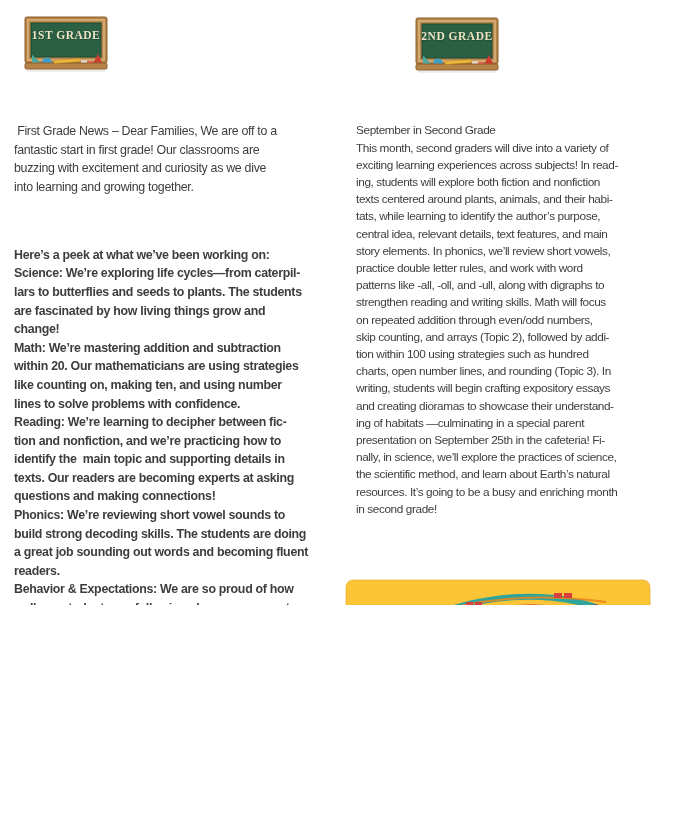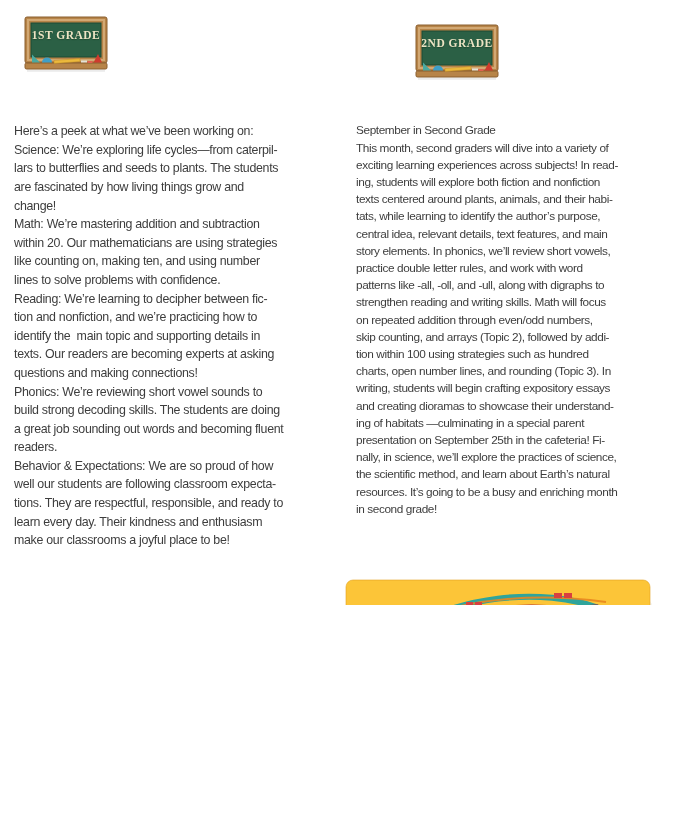--- a/index.html
+++ b/index.html
@@ -6,21 +6,21 @@
   #page{position:relative;width:697px;height:605px;background:#ffffff;overflow:hidden;
         font-family:"Liberation Sans",sans-serif;}
 
   
   .grade-board{position:absolute;width:84px;height:58px;}
   .grade-board svg{position:absolute;left:0;top:0;}
   .grade-board .label{position:absolute;left:0;right:0;top:13px;text-align:center;
         font-family:"Liberation Serif",serif;font-weight:bold;font-size:11.5px;
         letter-spacing:0.5px;color:#ece4c4;text-shadow:0 1px 1px #14382080;}
   #board-left{left:24px;top:16px;}
-  #board-right{left:415px;top:24px;}
+  #board-right{left:415px;top:17px;}
 
   
   .news-col{position:absolute;color:#3d3d3d;white-space:pre;}
   #col-left{left:14px;top:85px;width:332px;font-size:12.4px;line-height:18.6px;letter-spacing:-0.3px;}
   #col-right{left:356px;top:88px;width:326px;font-size:11.8px;line-height:17.2px;letter-spacing:-0.4px;}
   .para{margin:0;}
   .para + .para{margin-top:12px;font-weight:bold;}
 
   
   #welcome-card{position:absolute;left:338px;top:572px;width:340px;height:258px;}
@@ -62,20 +62,24 @@
           <rect x="30" y="43.5" width="26" height="3" fill="#ecb93c" stroke="#c08f24" stroke-width="0.5"></rect>
         </g>
       <rect x="57" y="44.5" width="6" height="2" fill="#e3e3d8"></rect>
       <rect x="63.5" y="45" width="5" height="2" fill="#e06050"></rect>
       <polygon points="69.5,46.5 78,46.5 74,38" fill="#cf3b2e"></polygon>
     </svg>
     <div class="label">2ND GRADE</div>
   </div>
 
   <div class="news-col" id="col-left">
+    <div class="para"> First Grade News – Dear Families, We are off to a
+fantastic start in first grade! Our classrooms are
+buzzing with excitement and curiosity as we dive
+into learning and growing together.</div>
     <div class="para">Here’s a peek at what we’ve been working on:
 Science: We’re exploring life cycles—from caterpil-
 lars to butterflies and seeds to plants. The students
 are fascinated by how living things grow and
 change!
 Math: We’re mastering addition and subtraction
 within 20. Our mathematicians are using strategies
 like counting on, making ten, and using number
 lines to solve problems with confidence.
 Reading: We’re learning to decipher between fic-

